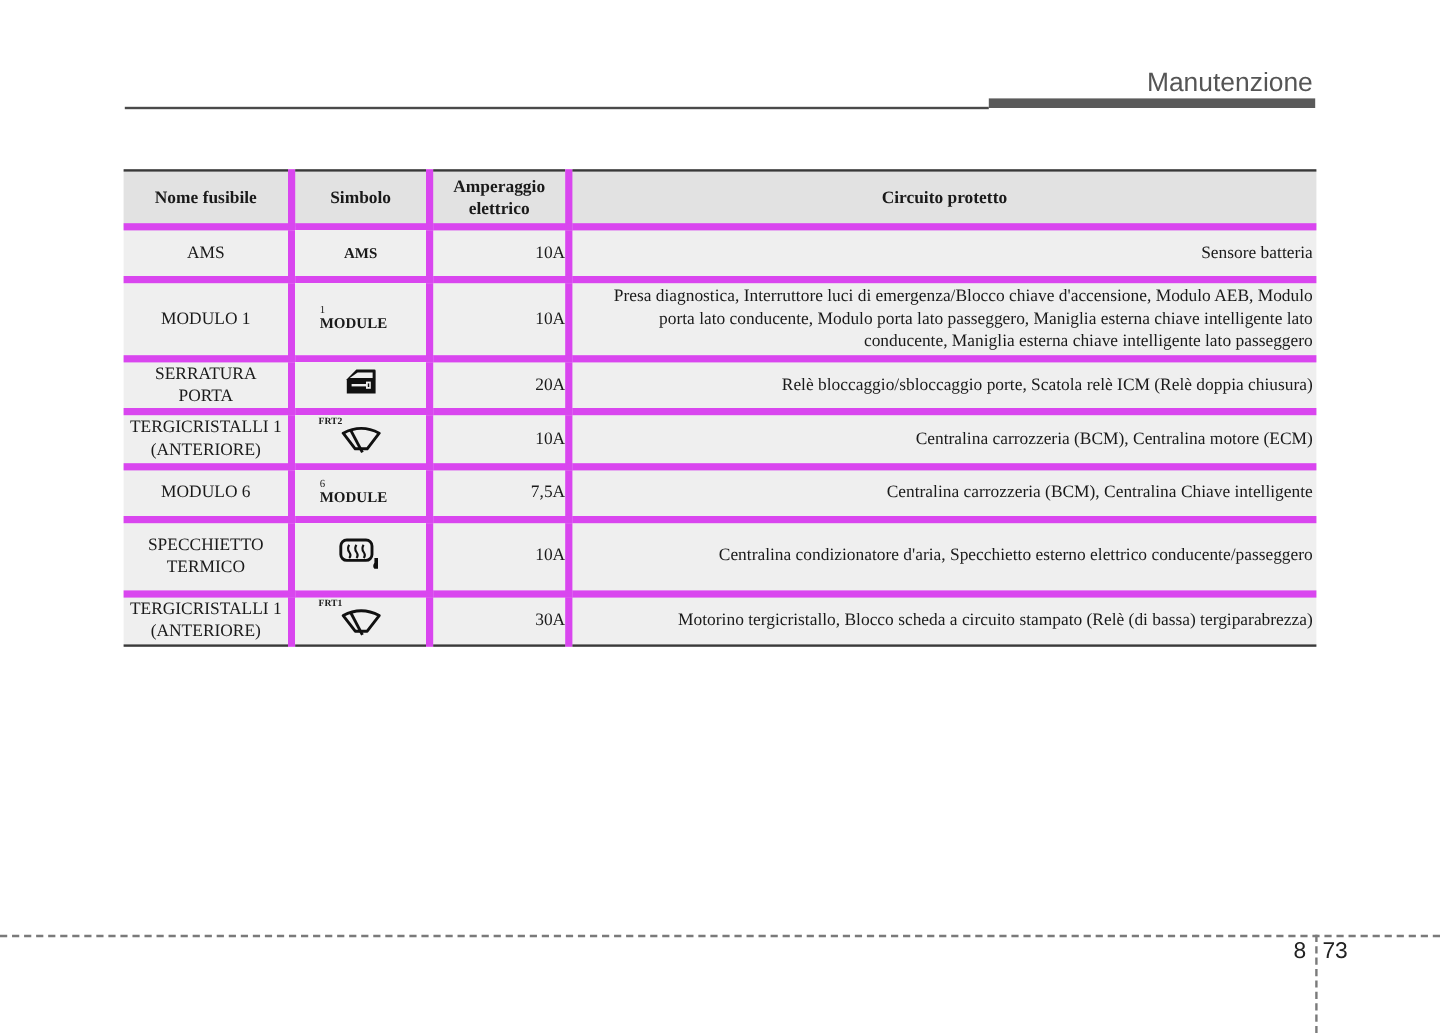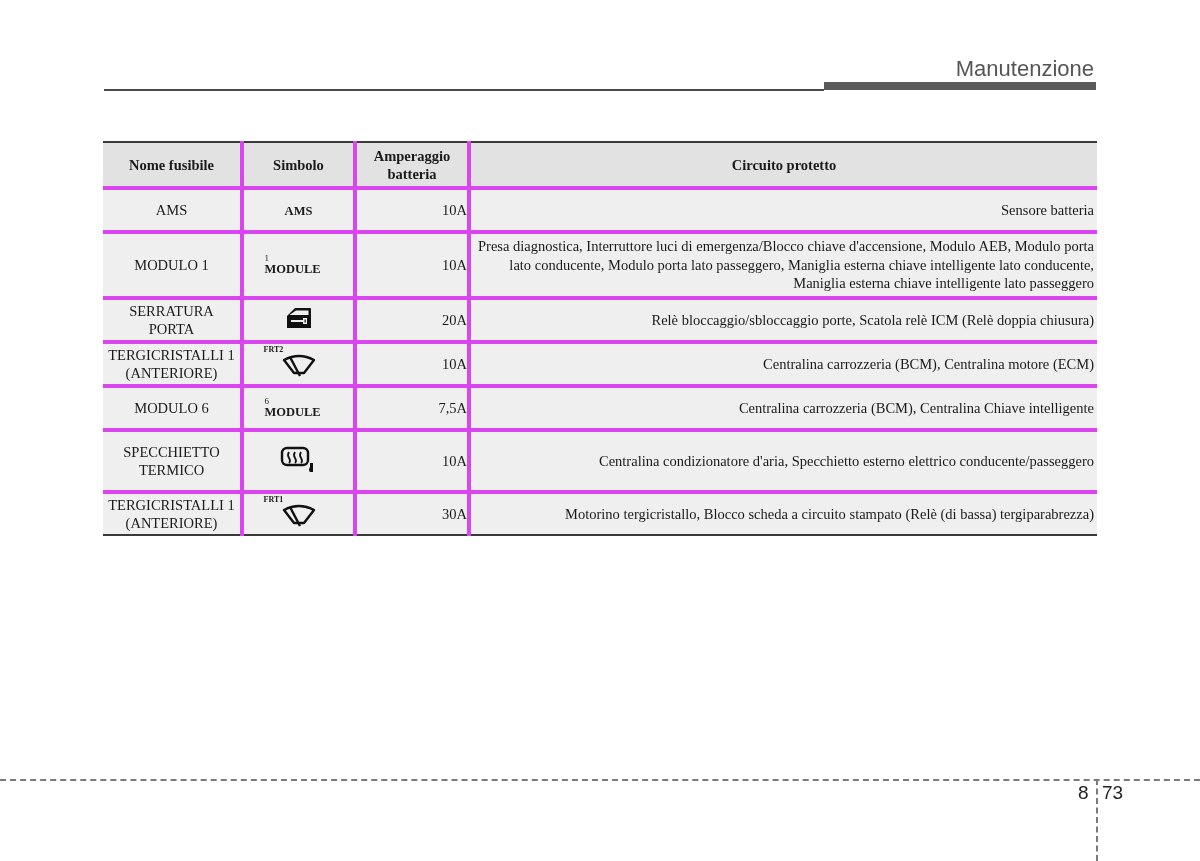--- a/index.html
+++ b/index.html
@@ -3,21 +3,21 @@
 <meta charset="utf-8">
 <style>
   html, body { margin: 0; padding: 0; background: #ffffff; }
   body { width: 1200px; height: 861px; position: relative; overflow: hidden; font-family: "Liberation Sans", sans-serif; color: #1a1a1a; }
 
   .section-title { position: absolute; right: 106px; top: 56px; font-family: Liberation Sans, sans-serif; font-size: 22px; color: #555; }
   .rule-thin { position: absolute; left: 104px; top: 89px; width: 720px; height: 2px; background: #4a4a4a; }
   .rule-thick { position: absolute; left: 824px; top: 82px; width: 272px; height: 8px; background: #5a5a5a; }
 
   table.fuse { position: absolute; left: 103px; top: 141px; width: 994px; border-collapse: collapse; font-size: 14.5px; font-family: Liberation Serif, serif; }
-  table.fuse th, table.fuse td { border: 4px solid #d946ef; padding: 0; vertical-align: middle; }
+  table.fuse th, table.fuse td { border: 6px solid #d946ef; padding: 0; vertical-align: middle; }
   table.fuse thead th { background: #e2e2e2; font-weight: bold; font-size: 14.5px; text-align: center; height: 43px; line-height: 18px; border-top: 2px solid #3a3a3a; }
   table.fuse tbody td { background: #efefef; line-height: 18.5px; }
   table.fuse tbody tr:last-child td { border-bottom: 2px solid #3a3a3a; }
   table.fuse th:first-child, table.fuse td:first-child { border-left: none; }
   table.fuse th:last-child, table.fuse td:last-child { border-right: none; margin-top: 16px; }
   td.c-name { width: 137px; text-align: center; }
   td.c-sym { width: 109px; text-align: center; position: relative; }
   td.c-amp { width: 110px; text-align: right; }
   td.c-circ { text-align: right; padding-left: 3px !important; padding-right: 3px !important; }
 
@@ -39,21 +39,21 @@
 <div class="rule-thin"></div>
 <div class="rule-thick"></div>
 
 <table class="fuse">
   <thead>
     <tr>
       <th>Nome fusibile</th>
       <th>Simbolo</th>
       <th>
         <span>Amperaggio</span><br>
-        <span>batteria</span>
+        <span>elettrico</span>
       </th>
       <th>Circuito protetto</th>
     </tr>
   </thead>
   <tbody>
 
     <tr style="height:44px">
       <td class="c-name"><span>AMS</span></td>
       <td class="c-sym"><span class="sym-text" style="padding-top:4px">AMS</span></td>
       <td class="c-amp">10A</td>

